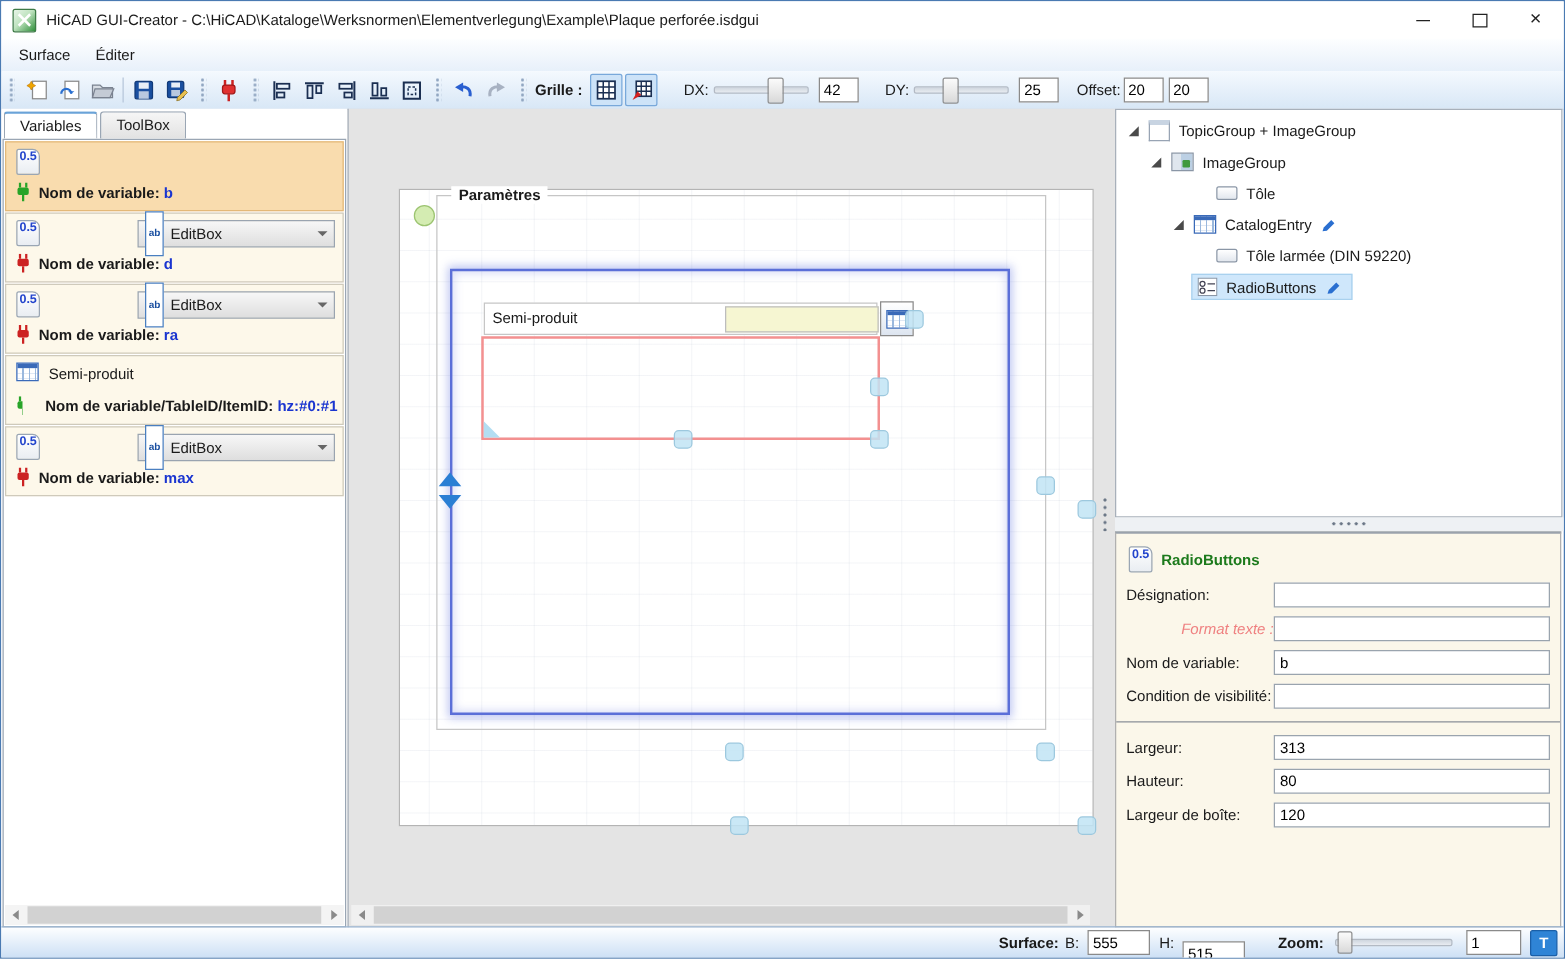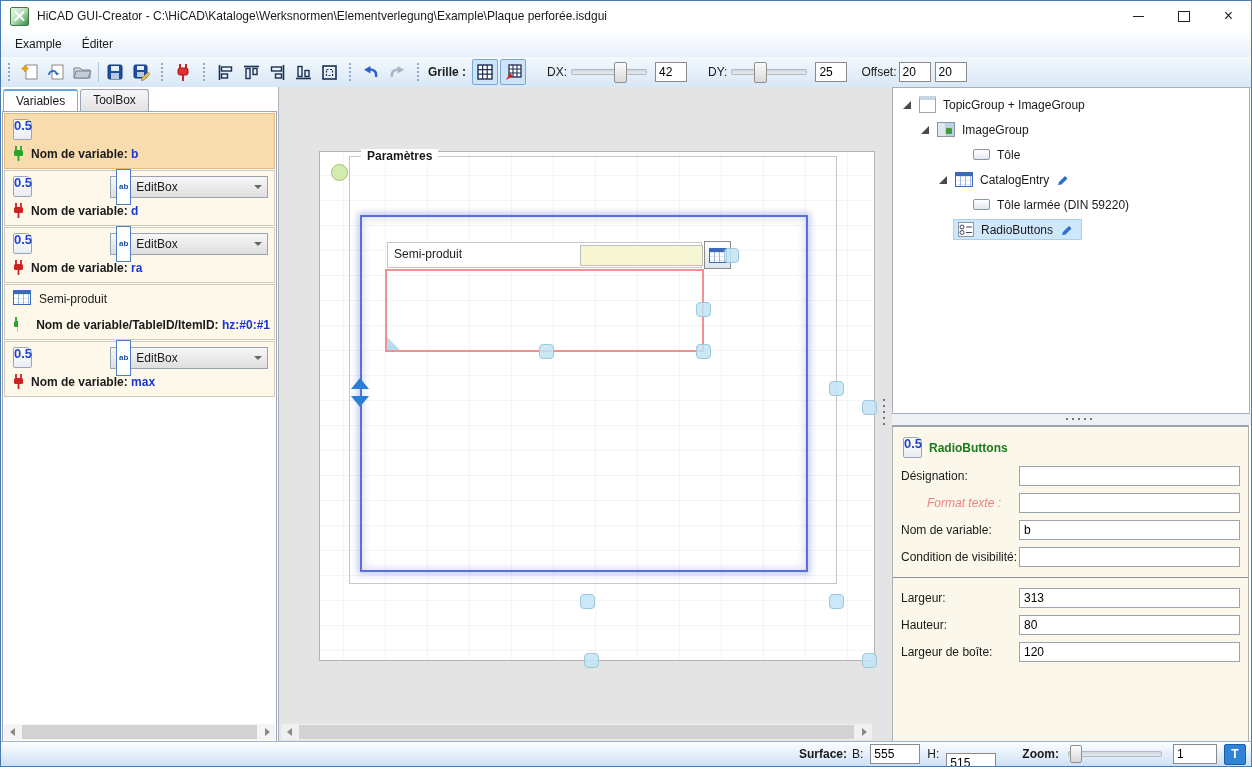--- a/index.html
+++ b/index.html
@@ -27,21 +27,21 @@
   .tsep{width:1px;height:20px;background:#b6c6da;margin:0 3px;}
   .toggle-on{width:24px;height:24px;display:flex;align-items:center;justify-content:center;background:#cde3f8;border:1px solid #78a8da;border-radius:2px;margin-right:2px;}
   .tb-label{font-weight:bold;margin:0 6px 0 2px;}
   .tb-label2{margin:0 4px 0 19px;}
   .slider{width:74px;height:4px;background:linear-gradient(#cfd6df,#e8ecf1);border:1px solid #b3bac4;border-radius:2px;position:relative;}
   .sl-thumb{position:absolute;top:-8px;width:11px;height:19px;background:linear-gradient(#fbfbfb,#d9d9d9);border:1px solid #8f8f8f;border-radius:2px;}
   .numbox{height:18px;border:1px solid #8a8a8a;background:#fff;font:12px "Liberation Sans",sans-serif;padding:0 3px;margin:0 2px;}
   .w28{width:24px;}
 
   
-  .doc05{width:17px;height:19px;background:linear-gradient(#ffffff,#e9edf2);border:1px solid #9aa6b4;border-radius:2px 6px 2px 2px;color:#2244cc;font-weight:bold;font-size:13px;text-align:center;line-height:11px;}
+  .doc05{width:17px;height:19px;background:linear-gradient(#ffffff,#e9edf2);border:1px solid #9aa6b4;border-radius:2px 6px 2px 2px;color:#2244cc;font-weight:bold;font-size:10px;text-align:center;line-height:11px;}
   .tbl-icon{width:16px;height:13px;border:1px solid #3a6ab8;background-color:#fff;background-image:linear-gradient(#3a6ab8 0,#3a6ab8 3px,transparent 3px),repeating-linear-gradient(to right,transparent 0 4px,#9ab8dd 4px 5px),repeating-linear-gradient(to bottom,transparent 0 3px,#dfe8f4 3px 4px);}
   .win-icon{width:15px;height:12px;border:1px solid #98a4b4;border-top:4px solid #c8d4e2;background:#fff;}
   .img-icon{width:16px;height:13px;border:1px solid #8a96a6;background:linear-gradient(90deg,#dfe6ee 0 7px,#bcd0e4 7px);position:relative;}
   .img-icon::after{content:"";position:absolute;right:2px;bottom:2px;width:6px;height:6px;background:#3f9a3f;border-radius:1px;}
   .eb-icon{width:15px;height:9px;border:1px solid #8a96a6;border-radius:2px;background:linear-gradient(#ffffff,#e2e7ee);}
   .ab-icon{border:1px solid #4a7fc0;color:#1a4fa0;font-size:8px;line-height:10px;padding:12px 2px;background:#fff;font-weight:bold;}
   .chev{width:0;height:0;border-left:4px solid transparent;border-right:4px solid transparent;border-top:4px solid #666;margin-left:auto;}
 
   
   .left-panel{position:absolute;left:0;top:86px;width:277px;bottom:24px;background:#fff;}
@@ -88,21 +88,21 @@
   .trow{height:25px;display:flex;align-items:center;gap:7px;}
   .exp{width:0;height:0;border-left:8px solid transparent;border-bottom:8px solid #4a4a4a;margin-right:1px;}
   .tsel{display:flex;align-items:center;gap:7px;background:#cfe7fb;border:1px solid #a9d1ee;padding:2px 7px 2px 4px;}
   .hsplit{position:absolute;left:891px;top:413px;width:359px;height:11px;background:#eef1f4;}
   .hsplit-grip{position:absolute;left:172px;top:3px;width:30px;height:4px;background-image:radial-gradient(circle,#6a7686 1.2px,transparent 1.4px);background-size:6px 4px;}
   .props{position:absolute;left:891px;top:424px;width:357px;height:317px;background:#fbf7ea;border:1px solid #b0b0b0;border-top:2px solid #9aa2ac;box-sizing:border-box;padding-top:6px;}
   .prop-head{display:flex;align-items:center;gap:7px;margin:4px 10px 8px 10px;}
   .prop-title{font-weight:bold;color:#1c7a1c;}
   .prow{display:flex;align-items:center;margin:7px 8px;}
   .plabel{width:118px;flex:0 0 118px;}
-  .plabel.format{color:#ef8080;font-style:italic;text-align:right;padding-right:18px;box-sizing:border-box;}
+  .plabel.format{color:#ef8080;font-style:italic;text-align:right;padding-right:0;box-sizing:border-box;}
   .pinput{flex:1;height:18px;border:1px solid #9aa4ae;background:#fff;font:12px "Liberation Sans",sans-serif;padding:0 4px;}
   .pdivider{border:none;border-top:1px solid #8a9098;margin:10px 0 10px 0;}
 
   
   .statusbar{position:absolute;left:0;right:0;bottom:0;height:24px;background:linear-gradient(#fdfeff,#cde0f5);border-top:1px solid #99b4d1;display:flex;align-items:center;justify-content:flex-end;padding-right:5px;gap:5px;}
   .sb-bold{font-weight:bold;}
   .zoom-slider{width:92px;height:4px;background:linear-gradient(#cfd6df,#e8ecf1);border:1px solid #b3bac4;border-radius:2px;position:relative;margin:0 4px;}
   .zoom-thumb{position:absolute;left:1px;top:-7px;width:10px;height:16px;background:linear-gradient(#fbfbfb,#d9d9d9);border:1px solid #8f8f8f;border-radius:2px;}
   .tbutton{width:20px;height:19px;background:#2f84d6;border:1px solid #1a5fa8;color:#fff;font-weight:bold;display:flex;align-items:center;justify-content:center;border-radius:2px;}
   svg{display:block;}
@@ -120,21 +120,21 @@
       </div>
     <div class="winctl">
         <span class="glyph-max"></span>
       </div>
     <div class="winctl">
         <span class="glyph-close">×</span>
       </div>
   </div>
 
   <div class="menubar">
-    <div class="menu-item">Example</div>
+    <div class="menu-item">Surface</div>
     <div class="menu-item">Éditer</div>
   </div>
 
   <div class="toolbar">
     <div class="grip"></div>
     <div class="tbtn">
       <svg width="20" height="20">
           <rect x="6" y="3" width="11" height="14" fill="#fff" stroke="#8a8a8a"></rect>
           <path d="M5 5 L7.5 6.5 L5 8 L4 10 L3 8 L0.5 6.5 L3 5 L4 3 Z" fill="#f0a500" stroke="#c07800" stroke-width="0.5" transform="translate(1,0)"></path>
         </svg>

